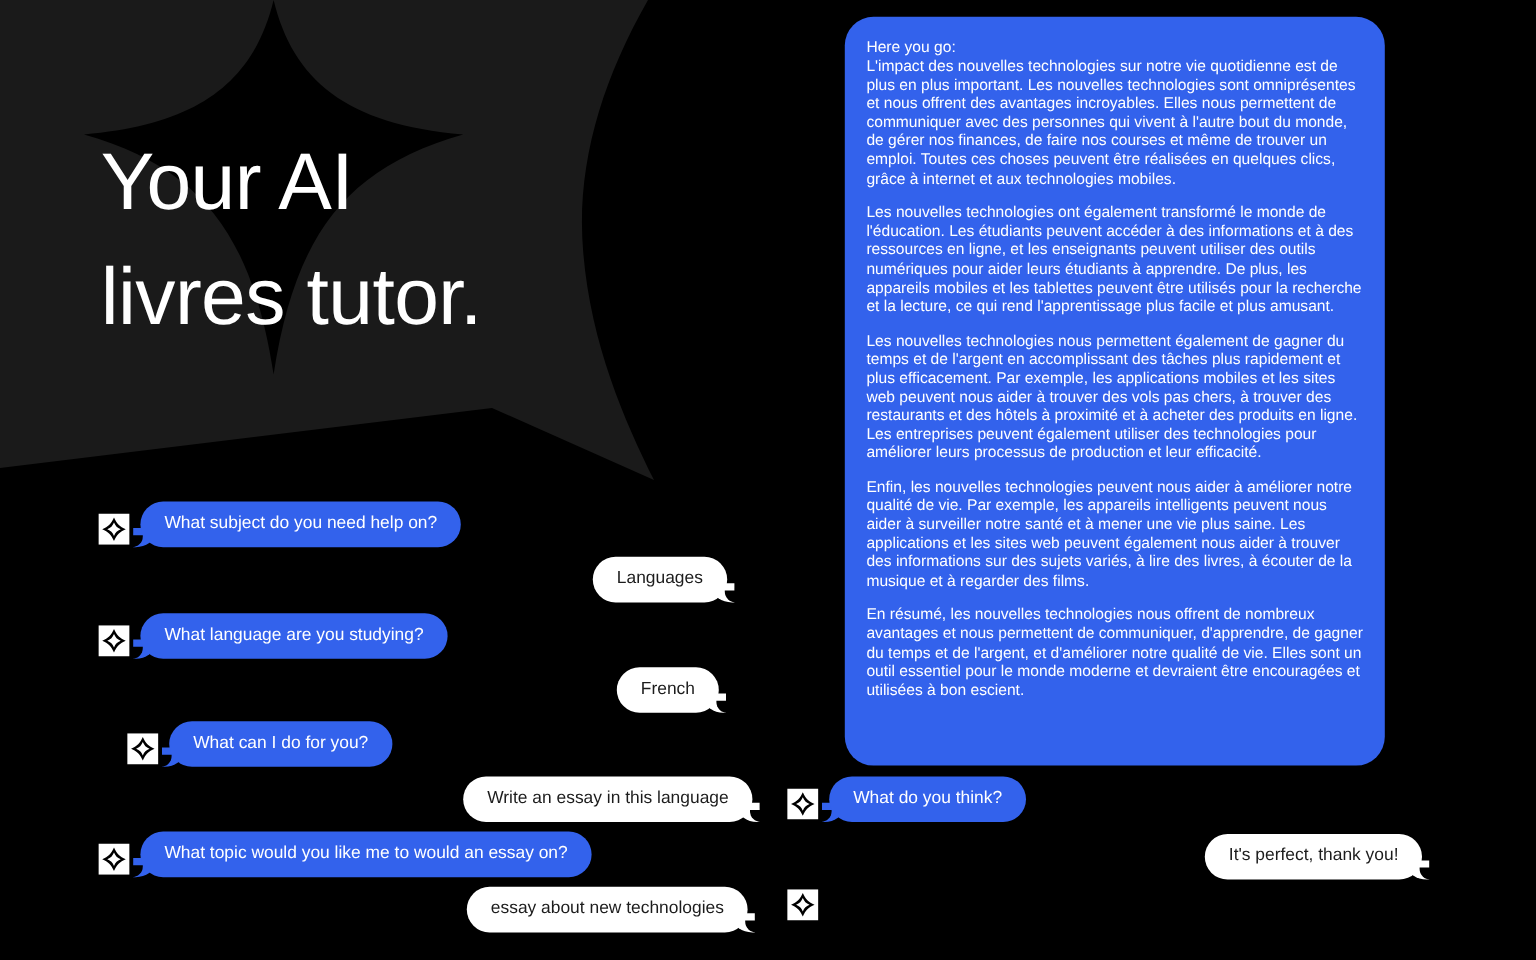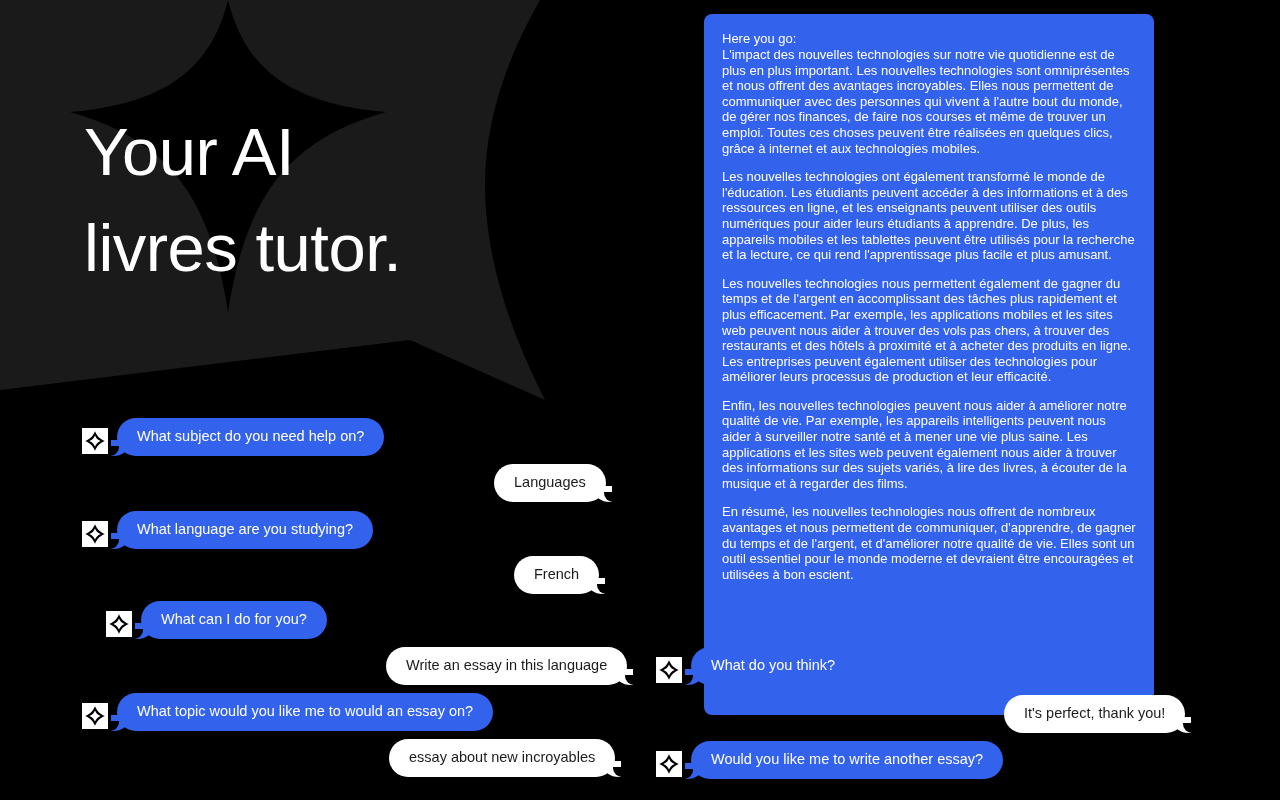--- a/index.html
+++ b/index.html
@@ -125,23 +125,23 @@
   }
 
   .row-user { justify-content: flex-end; }
 
   
   #essay-panel {
     position: absolute;
     left: 704px;
     top: 14px;
     width: 450px;
-    height: 701px;
+    height: 624px;
     background: #3362ec;
-    border-radius: 8px;
+    border-radius: 24px;
     color: #ffffff;
     padding: 16px 18px 14px 18px;
     z-index: 3;
     overflow: hidden;
   }
   #essay-panel .lead {
     font-size: 13px;
     line-height: 17px;
     margin: 0 0 0 0;
   }
@@ -229,21 +229,21 @@
 
 <div class="chat-row" id="row-bot-4">
   <svg class="avatar" viewBox="0 0 26 26">
     <path fill="#ffffff" d="M0,0 H26 V26 H0 Z M13,3.2 C15.1,8.1 17.9,10.9 22.8,13 C17.9,15.1 15.1,17.9 13,22.8 C10.9,17.9 8.1,15.1 3.2,13 C8.1,10.9 10.9,8.1 13,3.2 Z" fill-rule="evenodd"></path>
     <path fill="#ffffff" d="M13,7.4 C14.3,10.4 15.6,11.7 18.6,13 C15.6,14.3 14.3,15.6 13,18.6 C11.7,15.6 10.4,14.3 7.4,13 C10.4,11.7 11.7,10.4 13,7.4 Z"></path>
   </svg>
   <div class="bubble bot">What topic would you like me to would an essay on?</div>
 </div>
 
 <div class="chat-row row-user" id="row-user-4">
-  <div class="bubble user">essay about new incroyables</div>
+  <div class="bubble user">essay about new technologies</div>
 </div>
 
 <div id="essay-panel">
   <p class="lead">Here you go:</p>
   <p class="para">L'impact des nouvelles technologies sur notre vie quotidienne est de plus en plus important. Les nouvelles technologies sont omniprésentes et nous offrent des avantages incroyables. Elles nous permettent de communiquer avec des personnes qui vivent à l'autre bout du monde, de gérer nos finances, de faire nos courses et même de trouver un emploi. Toutes ces choses peuvent être réalisées en quelques clics, grâce à internet et aux technologies mobiles.</p>
   <p class="para">Les nouvelles technologies ont également transformé le monde de l'éducation. Les étudiants peuvent accéder à des informations et à des ressources en ligne, et les enseignants peuvent utiliser des outils numériques pour aider leurs étudiants à apprendre. De plus, les appareils mobiles et les tablettes peuvent être utilisés pour la recherche et la lecture, ce qui rend l'apprentissage plus facile et plus amusant.</p>
   <p class="para">Les nouvelles technologies nous permettent également de gagner du temps et de l'argent en accomplissant des tâches plus rapidement et plus efficacement. Par exemple, les applications mobiles et les sites web peuvent nous aider à trouver des vols pas chers, à trouver des restaurants et des hôtels à proximité et à acheter des produits en ligne. Les entreprises peuvent également utiliser des technologies pour améliorer leurs processus de production et leur efficacité.</p>
   <p class="para">Enfin, les nouvelles technologies peuvent nous aider à améliorer notre qualité de vie. Par exemple, les appareils intelligents peuvent nous aider à surveiller notre santé et à mener une vie plus saine. Les applications et les sites web peuvent également nous aider à trouver des informations sur des sujets variés, à lire des livres, à écouter de la musique et à regarder des films.</p>
   <p class="para">En résumé, les nouvelles technologies nous offrent de nombreux avantages et nous permettent de communiquer, d'apprendre, de gagner du temps et de l'argent, et d'améliorer notre qualité de vie. Elles sont un outil essentiel pour le monde moderne et devraient être encouragées et utilisées à bon escient.</p>
 </div>
@@ -258,14 +258,13 @@
 
 <div class="chat-row row-user" id="row-user-5">
   <div class="bubble user">It's perfect, thank you!</div>
 </div>
 
 <div class="chat-row" id="row-bot-6">
   <svg class="avatar" viewBox="0 0 26 26">
     <path fill="#ffffff" d="M0,0 H26 V26 H0 Z M13,3.2 C15.1,8.1 17.9,10.9 22.8,13 C17.9,15.1 15.1,17.9 13,22.8 C10.9,17.9 8.1,15.1 3.2,13 C8.1,10.9 10.9,8.1 13,3.2 Z" fill-rule="evenodd"></path>
     <path fill="#ffffff" d="M13,7.4 C14.3,10.4 15.6,11.7 18.6,13 C15.6,14.3 14.3,15.6 13,18.6 C11.7,15.6 10.4,14.3 7.4,13 C10.4,11.7 11.7,10.4 13,7.4 Z"></path>
   </svg>
-  <div class="bubble bot">Would you like me to write another essay?</div>
 </div>
 
 </body></html>

